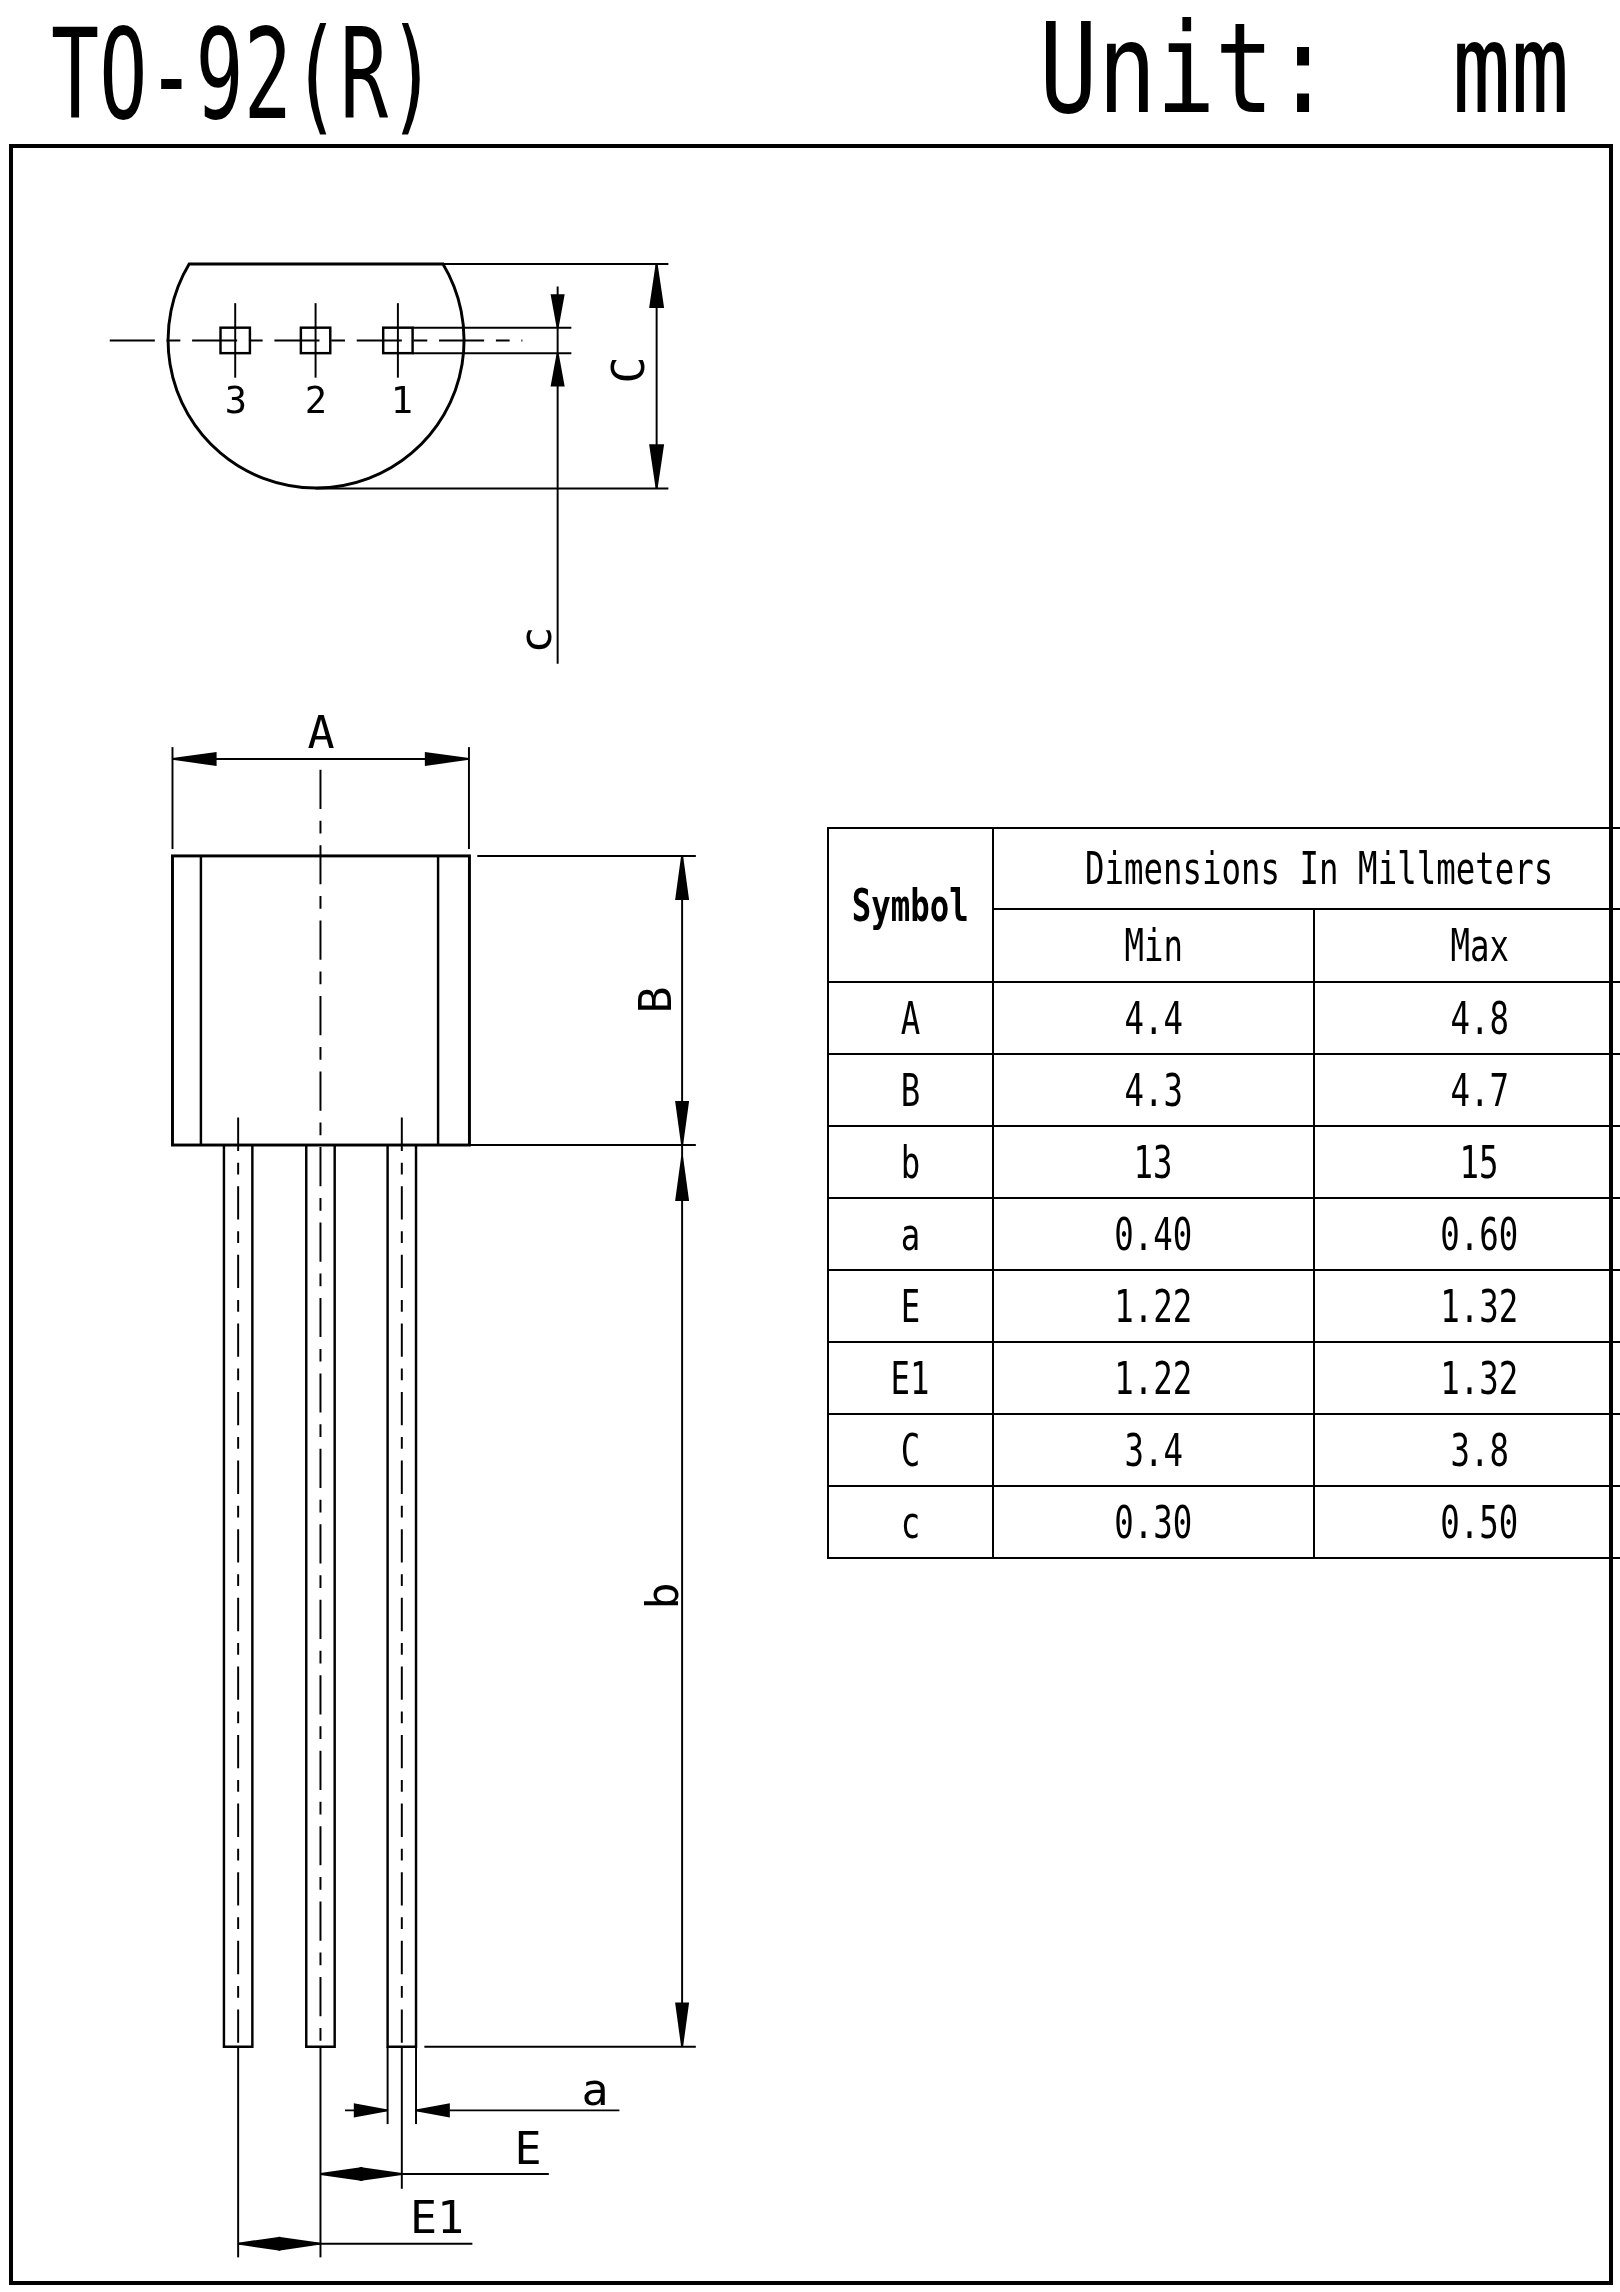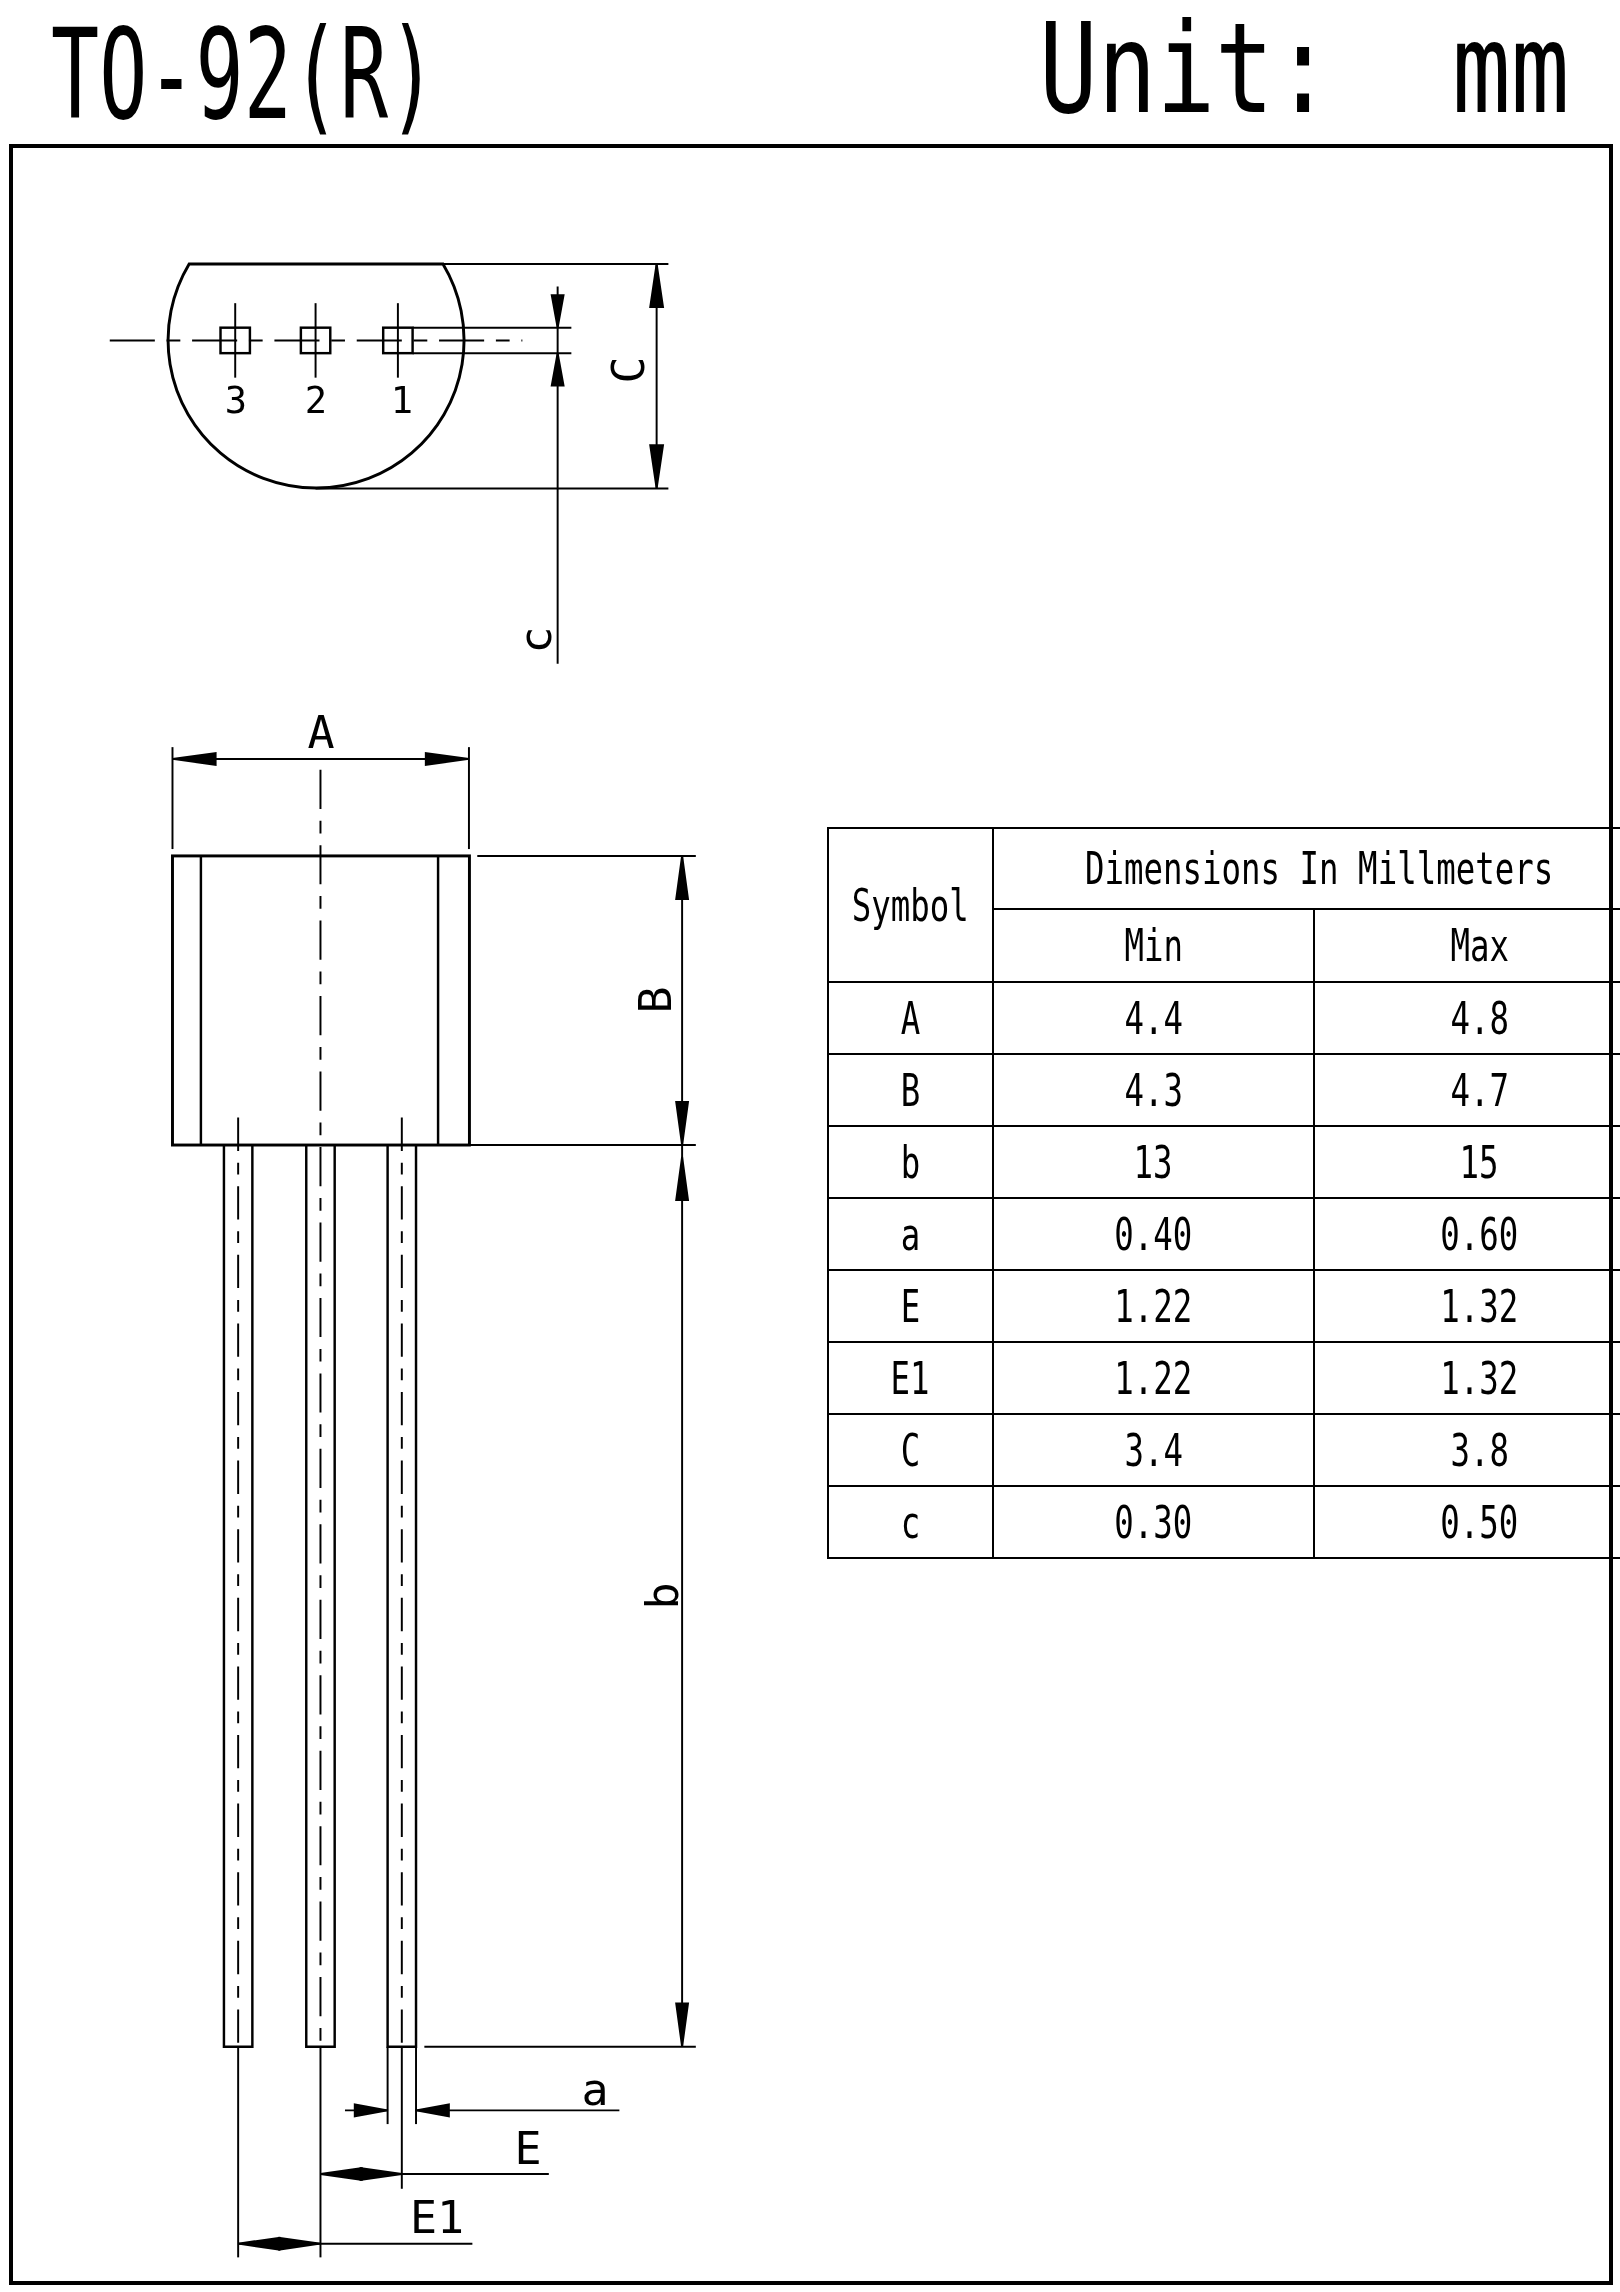--- a/index.html
+++ b/index.html
@@ -44,21 +44,21 @@
     border-collapse:collapse;
     table-layout:fixed;
   }
   .dims-table td {
     border:2.9px solid #000;
     text-align:center; vertical-align:middle;
     padding:0;
     font-size:45px;
   }
   .dims-table td span { display:inline-block; transform:scaleX(0.72); white-space:nowrap; }
-  .c-sym { width:172px; }
+  .c-sym { width:172px;font-weight:bold; }
   .c-min { width:257px; }
   .c-max { width:264px; }
   .r-h1 { height:81px; }
   .r-h2 { height:73px; }
   .r-d  { height:72px; }
 </style>
 </head>
 <body>
 
 <div class="title">TO-92(R)</div>

